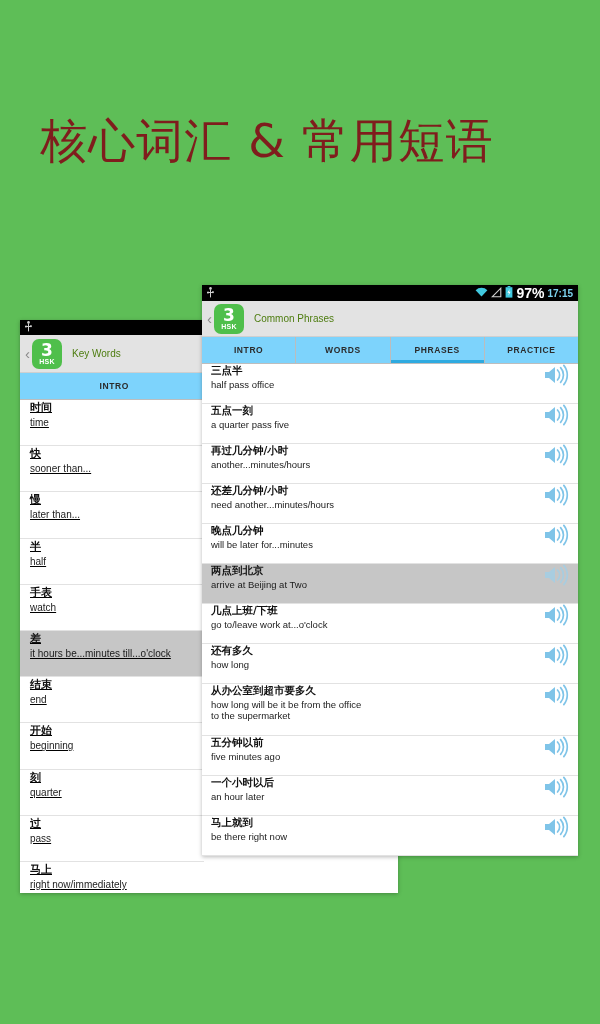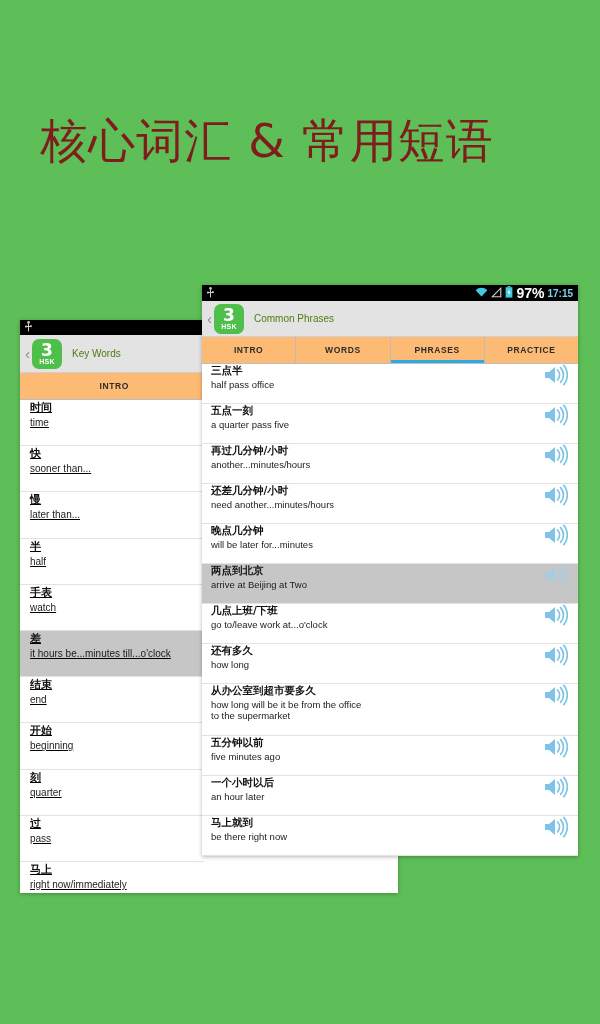--- a/index.html
+++ b/index.html
@@ -90,21 +90,21 @@
     letter-spacing: 0.3px;
   }
   .ab-title {
     font-size: 10px;
     color: #4d7c0f;
     margin-left: 10px;
     font-weight: 400;
   }
 
   .tabbar {
-    background: #fdba74;
+    background: #7dd3fc;
     display: flex;
     border-bottom: 1px solid #bdbdbd;
   }
   .tab {
     flex: 1;
     text-align: center;
     font-size: 8.5px;
     font-weight: bold;
     color: #2b2b2b;
     letter-spacing: 0.6px;

